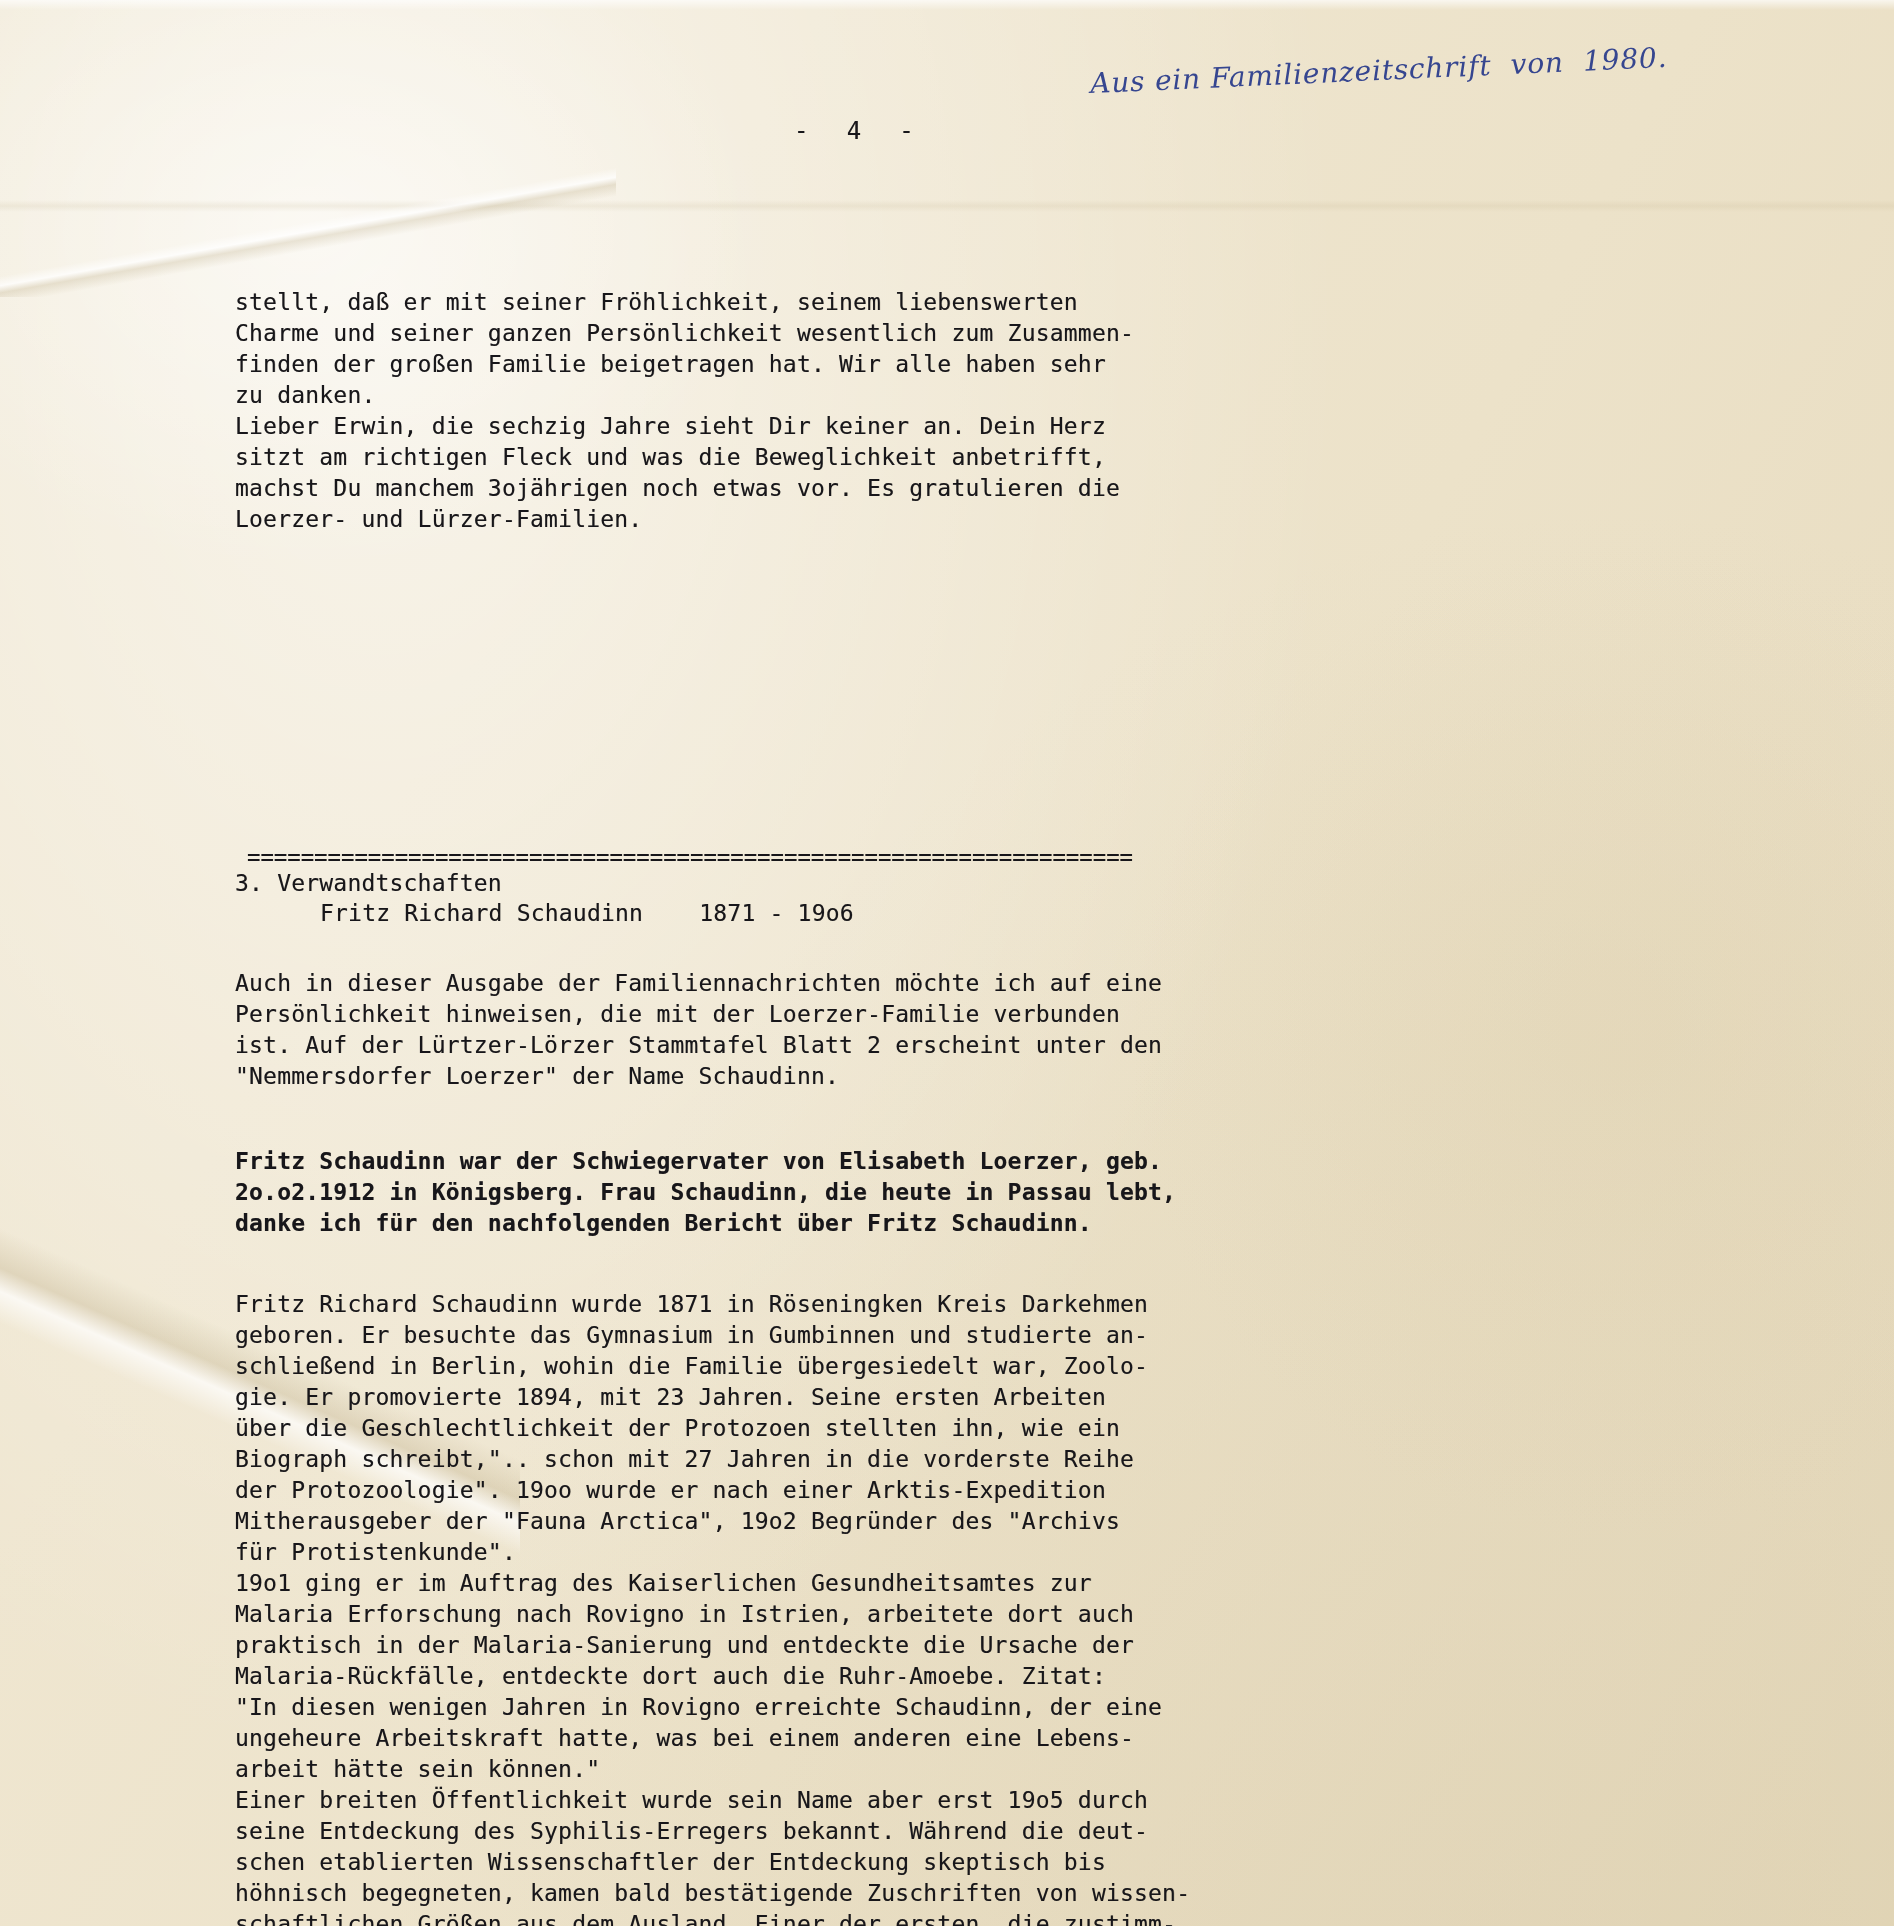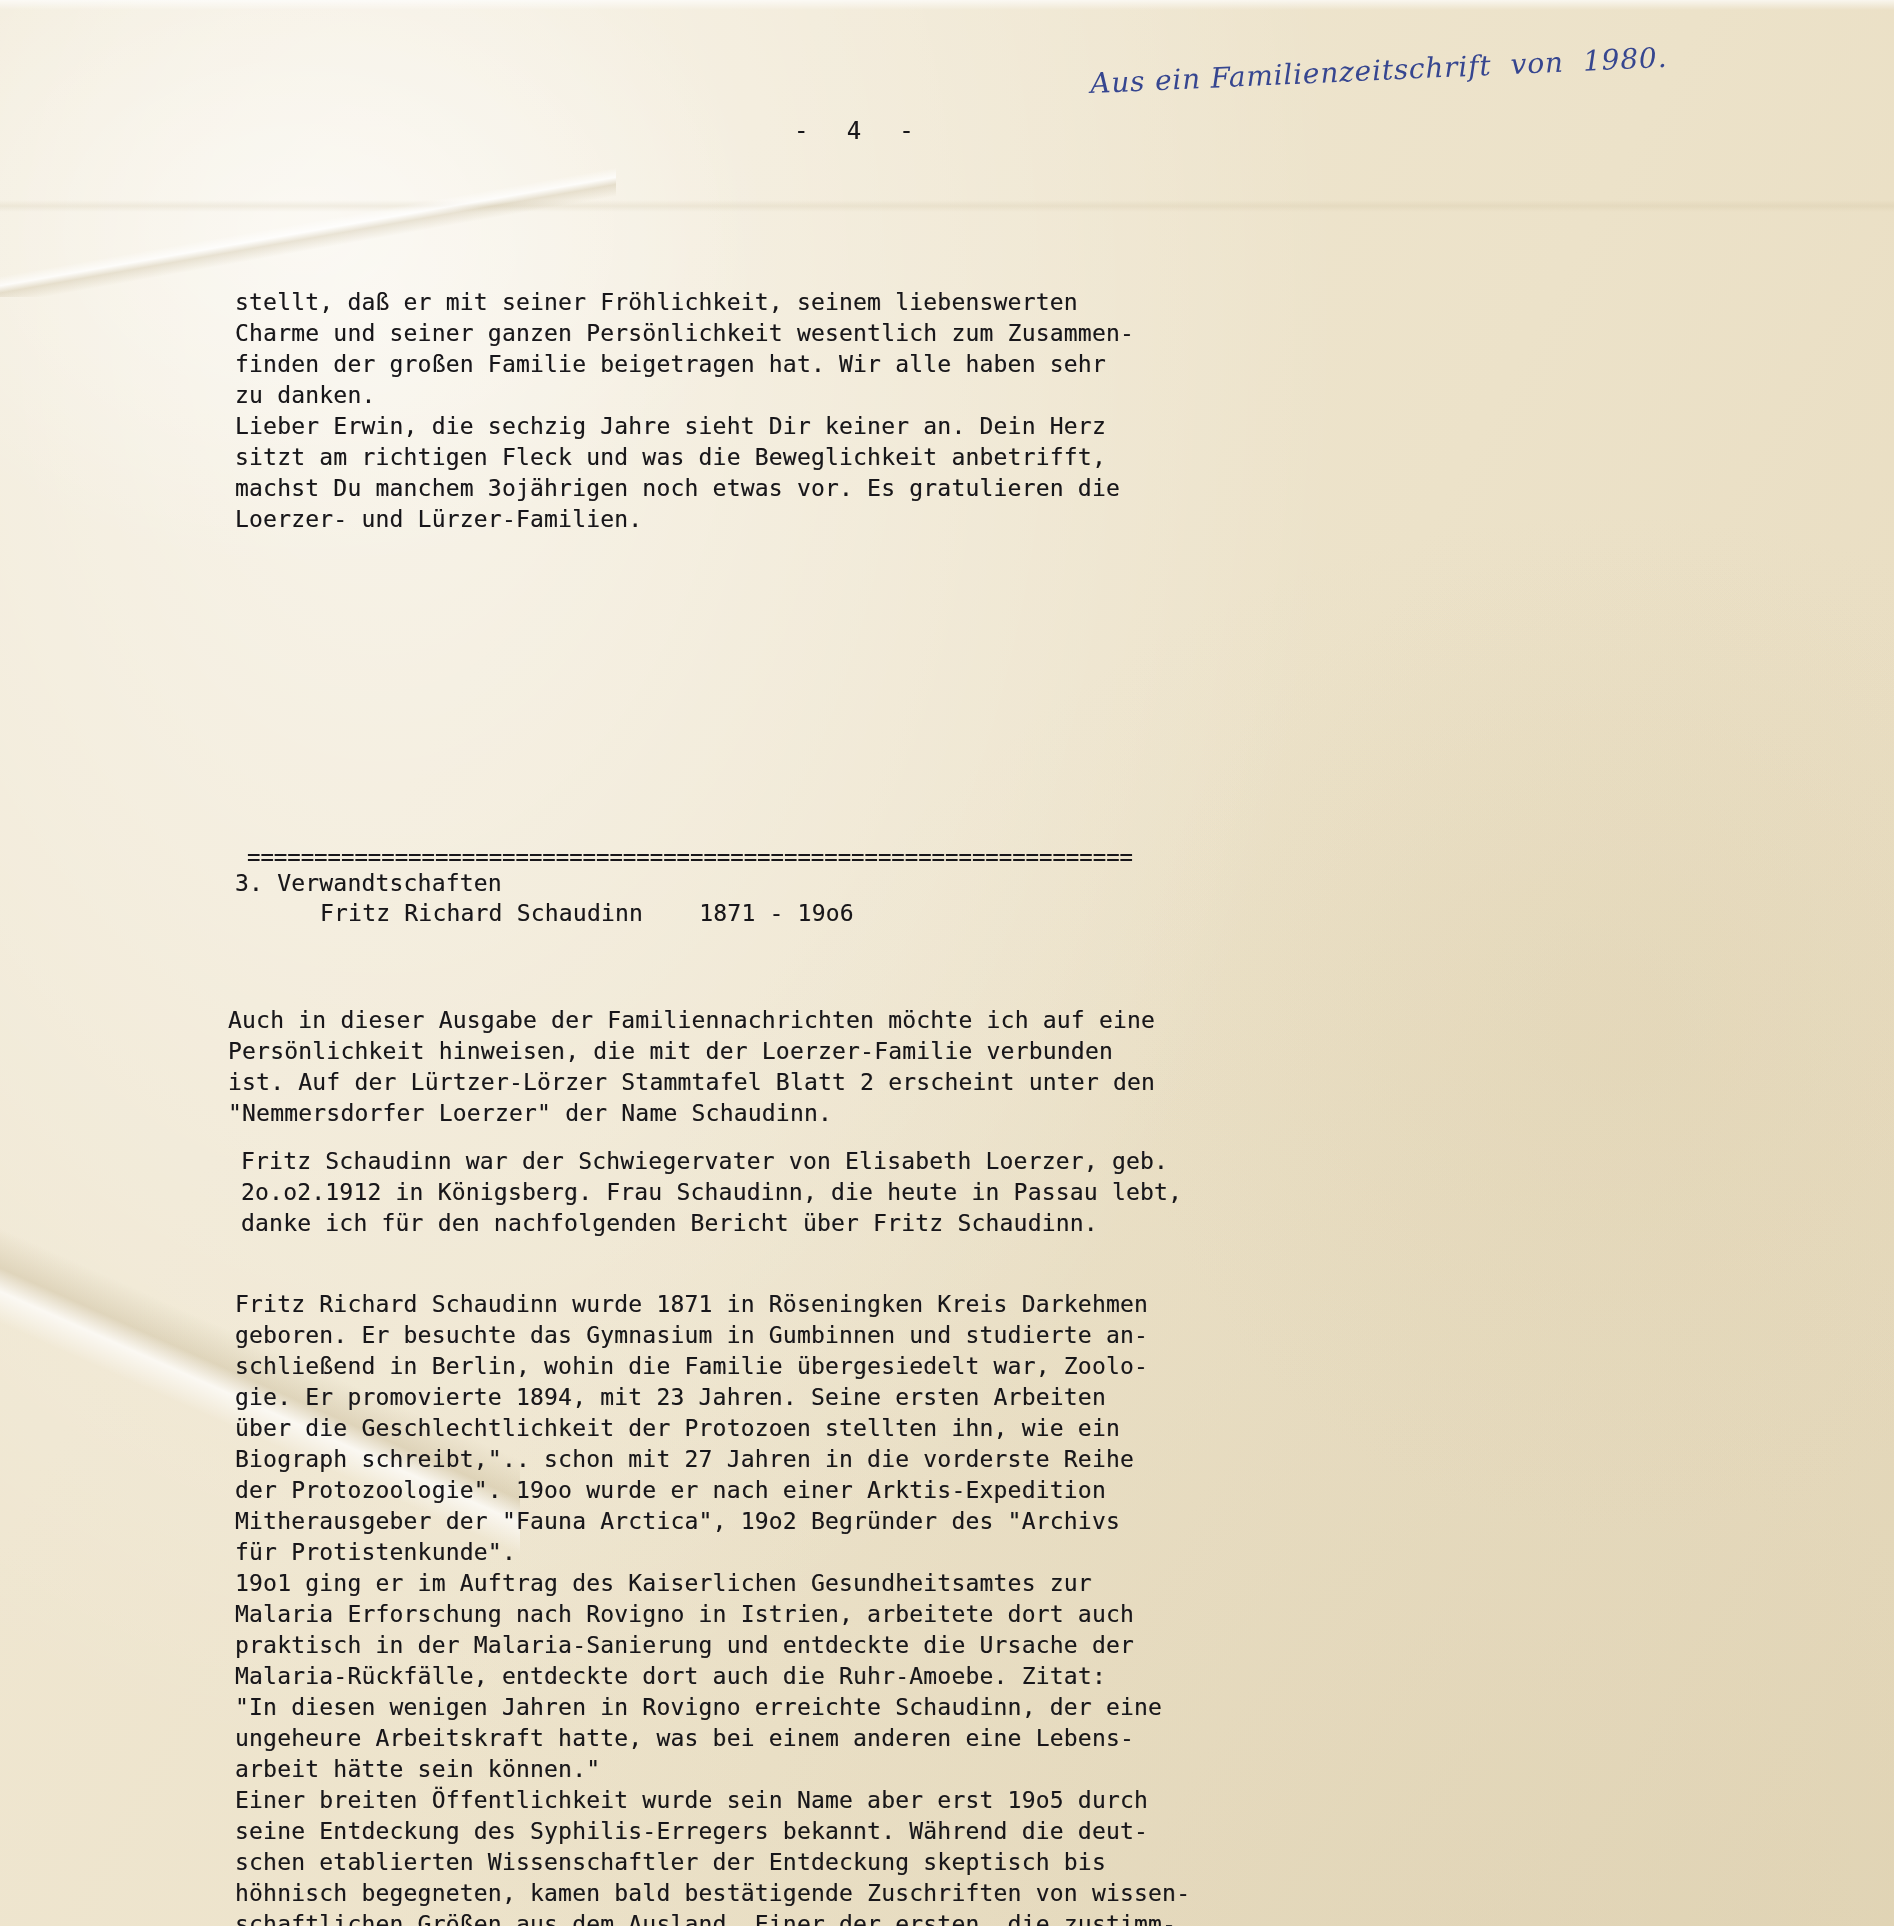--- a/index.html
+++ b/index.html
@@ -87,22 +87,22 @@
     font-size: 28px;
     letter-spacing: 0.8px;
     white-space: pre;
     opacity: 0.92;
   }
 
   #para-block-1 { left: 235px; top: 287px; }
   #divider-rule { left: 247px; top: 842px; letter-spacing: 0px; font-size: 22.3px; }
   #section-heading { left: 235px; top: 868px; }
   #section-subheading { left: 320px; top: 898px; text-align: right; }
-  #para-block-2 { left: 228px; top: 968px; margin-top: 37px; }
-  #para-block-3 { left: 241px; top: 1146px; }
+  #para-block-2 { left: 235px; top: 968px; }
+  #para-block-3 { left: 235px; top: 1146px; font-weight: bold; }
   #para-block-4 { left: 235px; top: 1289px; }
 </style>
 </head>
 <body>
 
 <div class="page">
 
   <div class="sheet-edge-top"></div>
   <div class="stain s1"></div>
   <div class="stain s2"></div>

